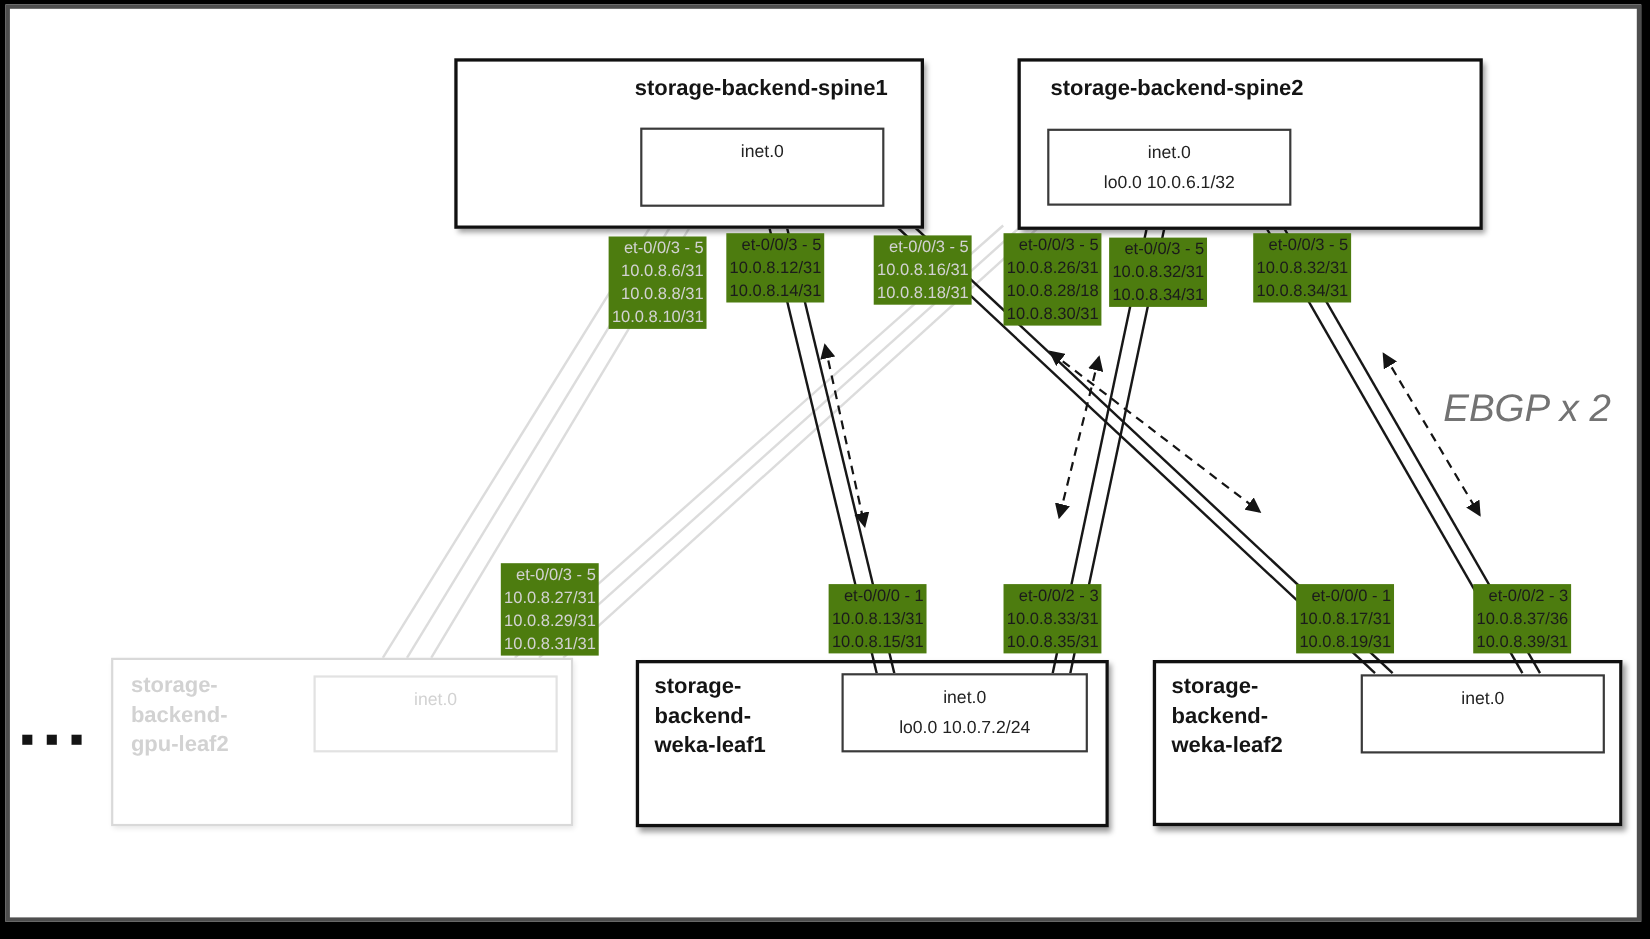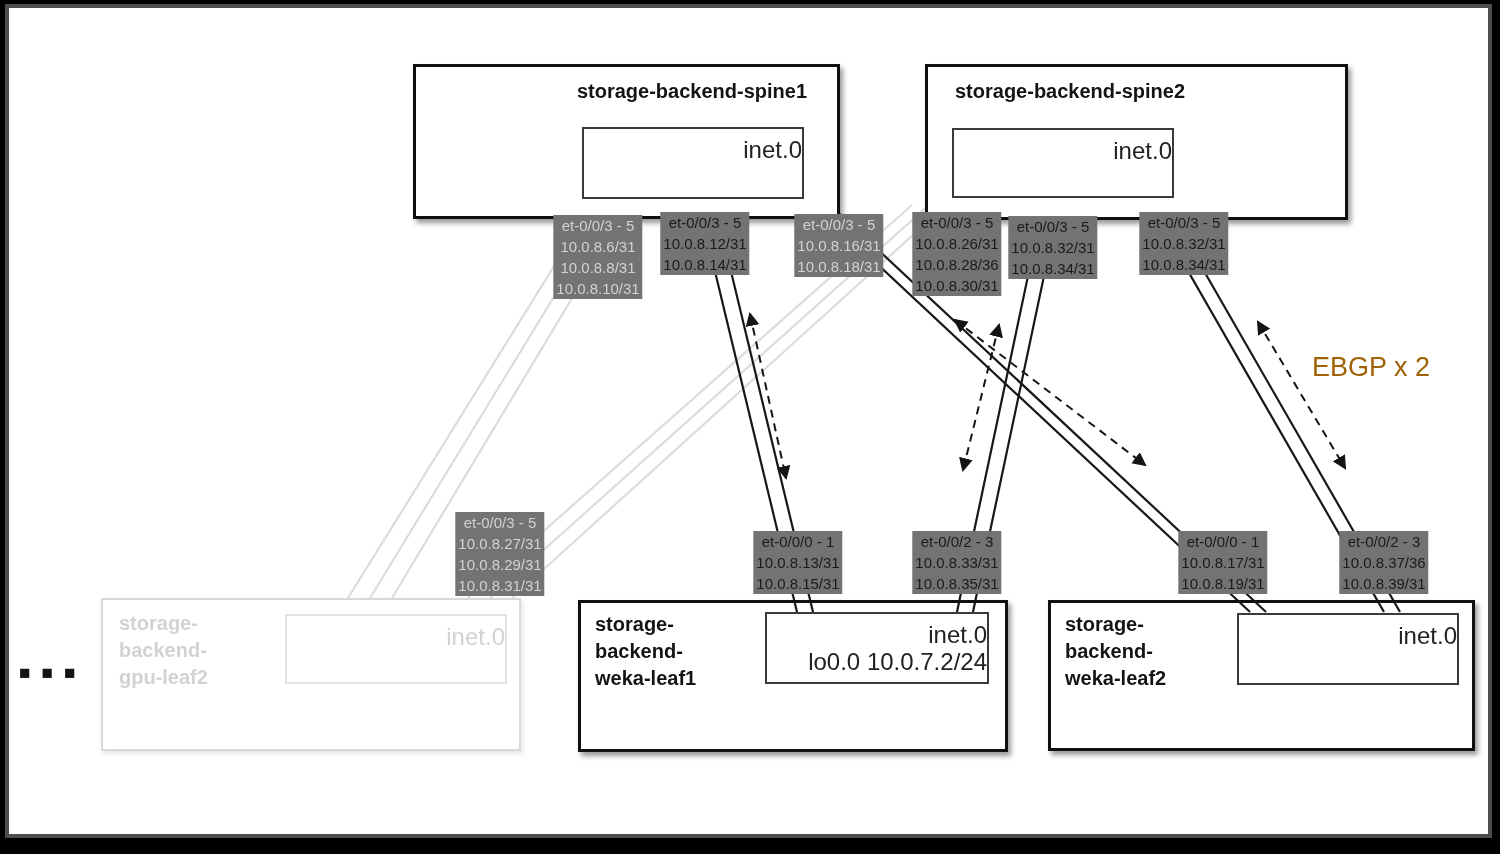--- a/index.html
+++ b/index.html
@@ -3,32 +3,32 @@
 <meta charset="utf-8">
 <style>
   html,body{margin:0;padding:0;}
   body{font-family:"Liberation Sans","DejaVu Sans",sans-serif;}
   .stage{position:relative;width:1500px;height:854px;background:#000;overflow:hidden;}
   .canvas{position:absolute;top:4px;left:5px;right:8px;bottom:16px;background:#fff;border:4px solid #4e4e4e;}
   .layer{position:absolute;left:-9px;top:-8px;width:1500px;height:854px;pointer-events:none;}
   svg.lines{z-index:1;}
   .node{position:absolute;z-index:2;border:3px solid #101010;background:transparent;
         box-shadow:3px 4px 5px rgba(0,0,0,0.40);}
-  .node.solidbg{background:#fff;margin-top:11px;}
+  .node.solidbg{background:#fff;}
   .node.faded{border:2px solid #d9d9d9;box-shadow:2px 3px 5px rgba(0,0,0,0.10);background:#fff;}
   .node-title{position:absolute;font-weight:bold;font-size:20px;color:#141414;line-height:27px;}
   .faded .node-title{color:#d2d2d2;}
-  .inet{position:absolute;border:2px solid #3a3a3a;background:#fff;text-align:right;
-        font-size:24px;color:#222;line-height:27px;padding-top:7px;box-sizing:border-box;}
+  .inet{position:absolute;border:2px solid #3a3a3a;background:#fff;text-align:center;
+        font-size:16px;color:#222;line-height:27px;padding-top:7px;box-sizing:border-box;}
   .faded .inet{border-color:#e2e2e2;color:#d2d2d2;}
-  .pl{position:absolute;z-index:3;transform:translateX(-50%);text-align:center;font-size:15px;
-      line-height:21px;background:#737373;padding:0 3px;white-space:nowrap;}
+  .pl{position:absolute;z-index:3;transform:translateX(-50%);text-align:right;font-size:15px;
+      line-height:21px;background:#4d7c0f;padding:0 3px;white-space:nowrap;}
   .pl.black{color:#1b1b1b;}
   .pl.gray{color:#d2d2d2;}
-  .ebgp{position:absolute;z-index:3;font-size:27px;color:#a16207;}
+  .ebgp{position:absolute;z-index:3;font-size:35px;color:#737373;font-style:italic;}
   .ellipsis{position:absolute;z-index:3;font-size:19px;letter-spacing:11px;color:#141414;}
 </style>
 </head>
 <body>
 
 <div class="stage">
   <div class="canvas">
 
     <svg class="layer lines" width="1500" height="854" viewBox="0 0 1500 854">
       <defs>
@@ -79,20 +79,21 @@
         <div class="node-title" style="left:140px;top:11px;width:272px;text-align:center">storage-backend-spine1</div>
         <div class="inet" style="left:166px;top:60px;width:222px;height:72px">
           <div>inet.0</div>
         </div>
       </div>
 
       <div class="node solidbg" style="left:925px;top:53px;width:417px;height:150px">
         <div class="node-title" style="left:27px;top:11px">storage-backend-spine2</div>
         <div class="inet" style="left:24px;top:61px;width:222px;height:70px">
           <div>inet.0</div>
+          <div>lo0.0 10.0.6.1/32</div>
         </div>
       </div>
 
       <div class="node faded" style="left:101px;top:598px;width:416px;height:149px">
         <div class="node-title" style="left:16px;top:10px">
           <div>storage-</div>
           <div>backend-</div>
           <div>gpu-leaf2</div>
         </div>
         <div class="inet" style="left:182px;top:14px;width:222px;height:70px">
@@ -135,21 +136,21 @@
         <div>10.0.8.14/31</div>
       </div>
       <div class="pl gray" style="left:839px;top:214px">
         <div>et-0/0/3 - 5</div>
           <div>10.0.8.16/31</div>
         <div>10.0.8.18/31</div>
       </div>
       <div class="pl black" style="left:957px;top:212px">
         <div>et-0/0/3 - 5</div>
           <div>10.0.8.26/31</div>
-        <div>10.0.8.28/36</div>
+        <div>10.0.8.28/18</div>
           <div>10.0.8.30/31</div>
       </div>
       <div class="pl black" style="left:1053px;top:216px">
         <div>et-0/0/3 - 5</div>
           <div>10.0.8.32/31</div>
         <div>10.0.8.34/31</div>
       </div>
       <div class="pl black" style="left:1184px;top:212px">
         <div>et-0/0/3 - 5</div>
           <div>10.0.8.32/31</div>

